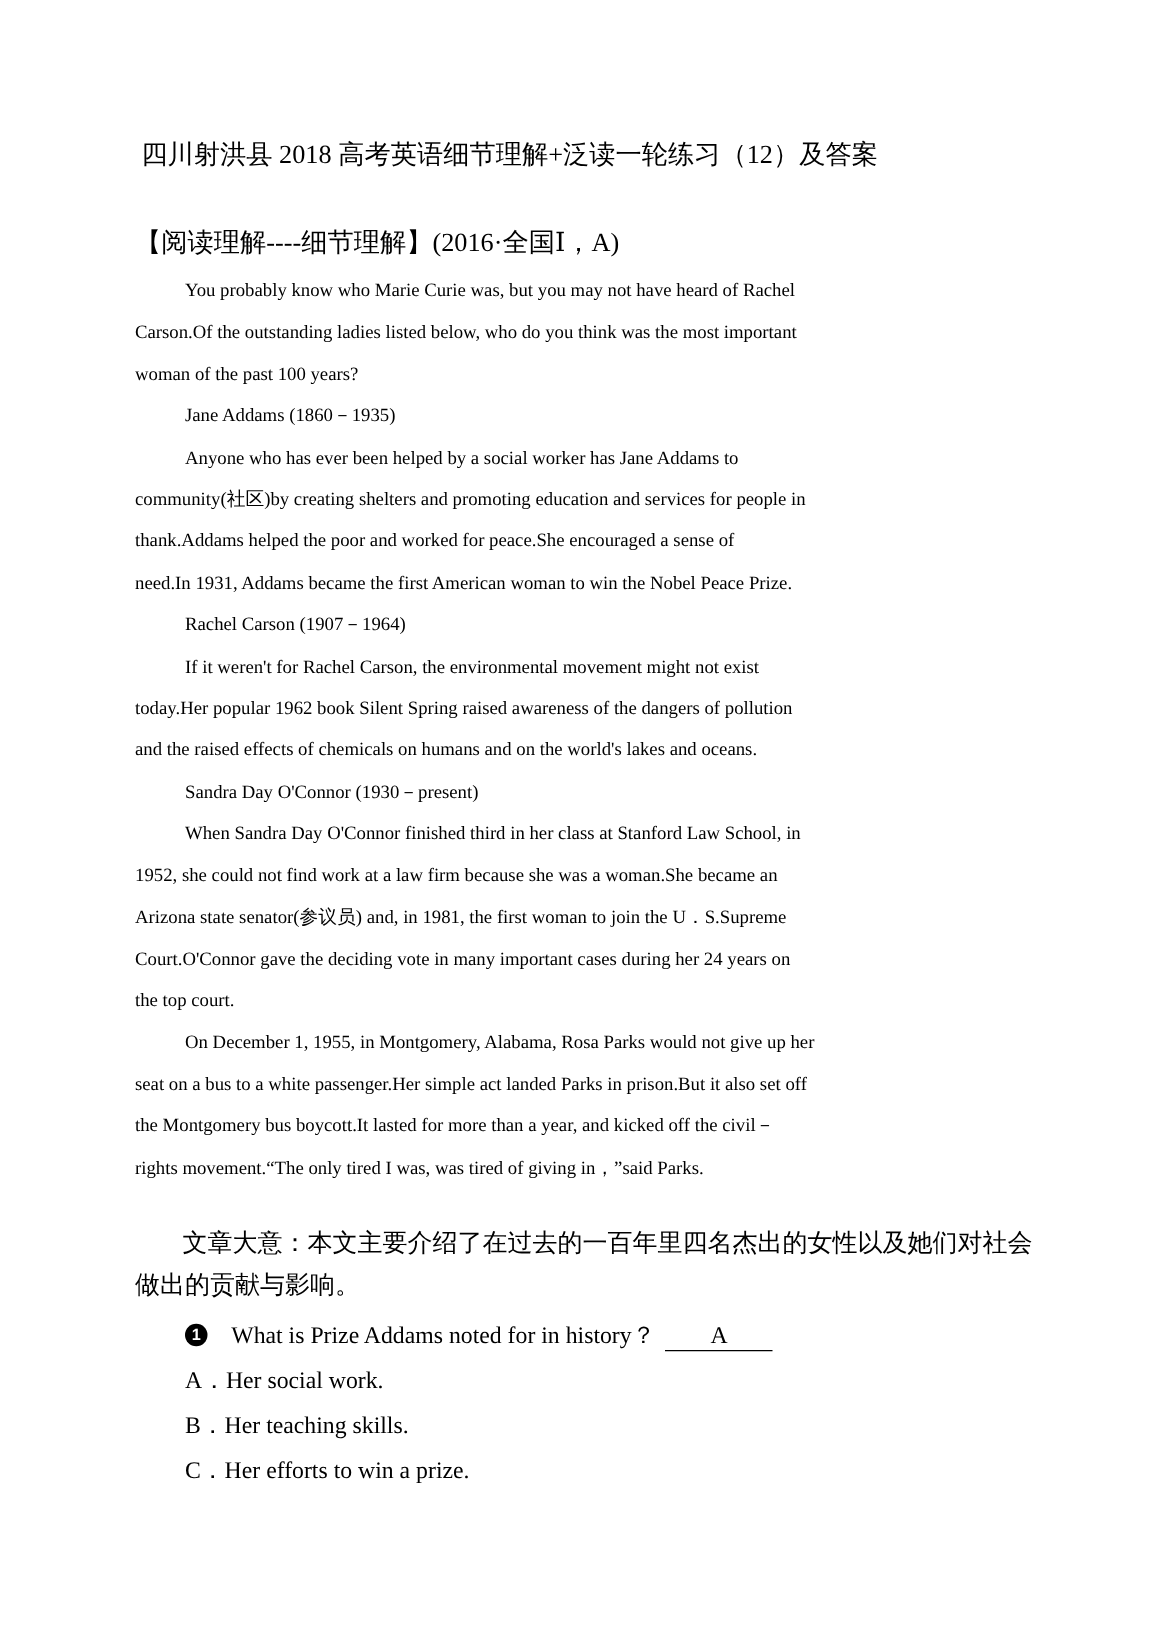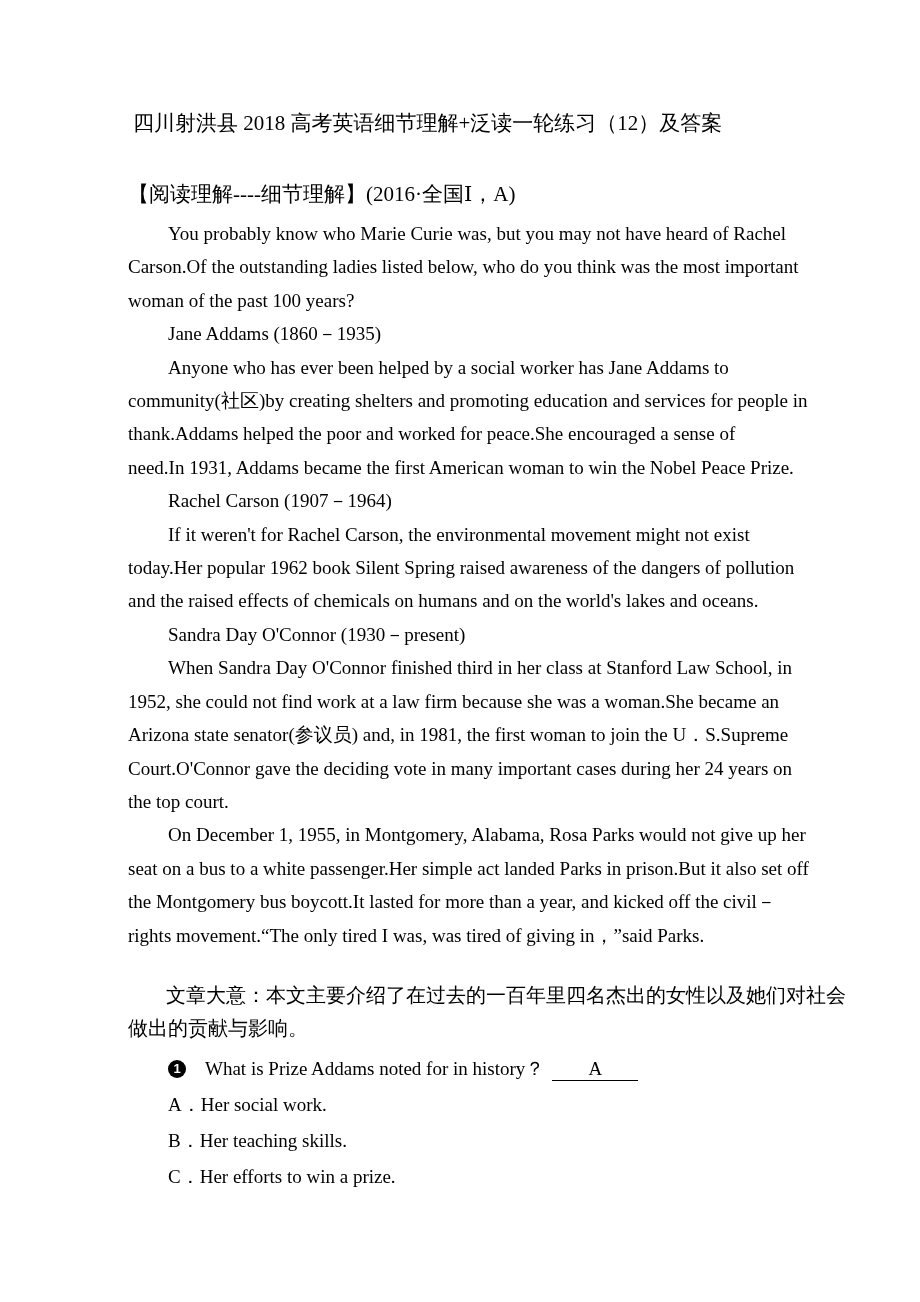--- a/index.html
+++ b/index.html
@@ -7,40 +7,40 @@
     position: relative;
     width: 920px;
     height: 1302px;
     background: #ffffff;
     color: #000000;
     font-family: "Liberation Serif", "DejaVu Serif", serif;
     overflow: hidden;
   }
   .content {
     position: absolute;
-    left: 128px;
+    left: 108px;
     top: 0;
     width: 720px;
   }
   .doc-title {
     margin-top: 110px;
     margin-left: 5px;
     font-size: 21px;
     line-height: 26px;
     white-space: nowrap;
   }
   .section-heading {
     margin-top: 45px;
     font-size: 21px;
     line-height: 27px;
     white-space: nowrap;
   }
   .passage { margin-top: 9px; }
   .pline {
-    font-size: 19px;
+    font-size: 15px;
     line-height: 33.4px;
     white-space: nowrap;
   }
   .pline.indent { padding-left: 40px; }
   .summary { margin-top: 6px; }
   .sline {
     font-size: 20px;
     line-height: 33.4px;
     white-space: nowrap;
   }

